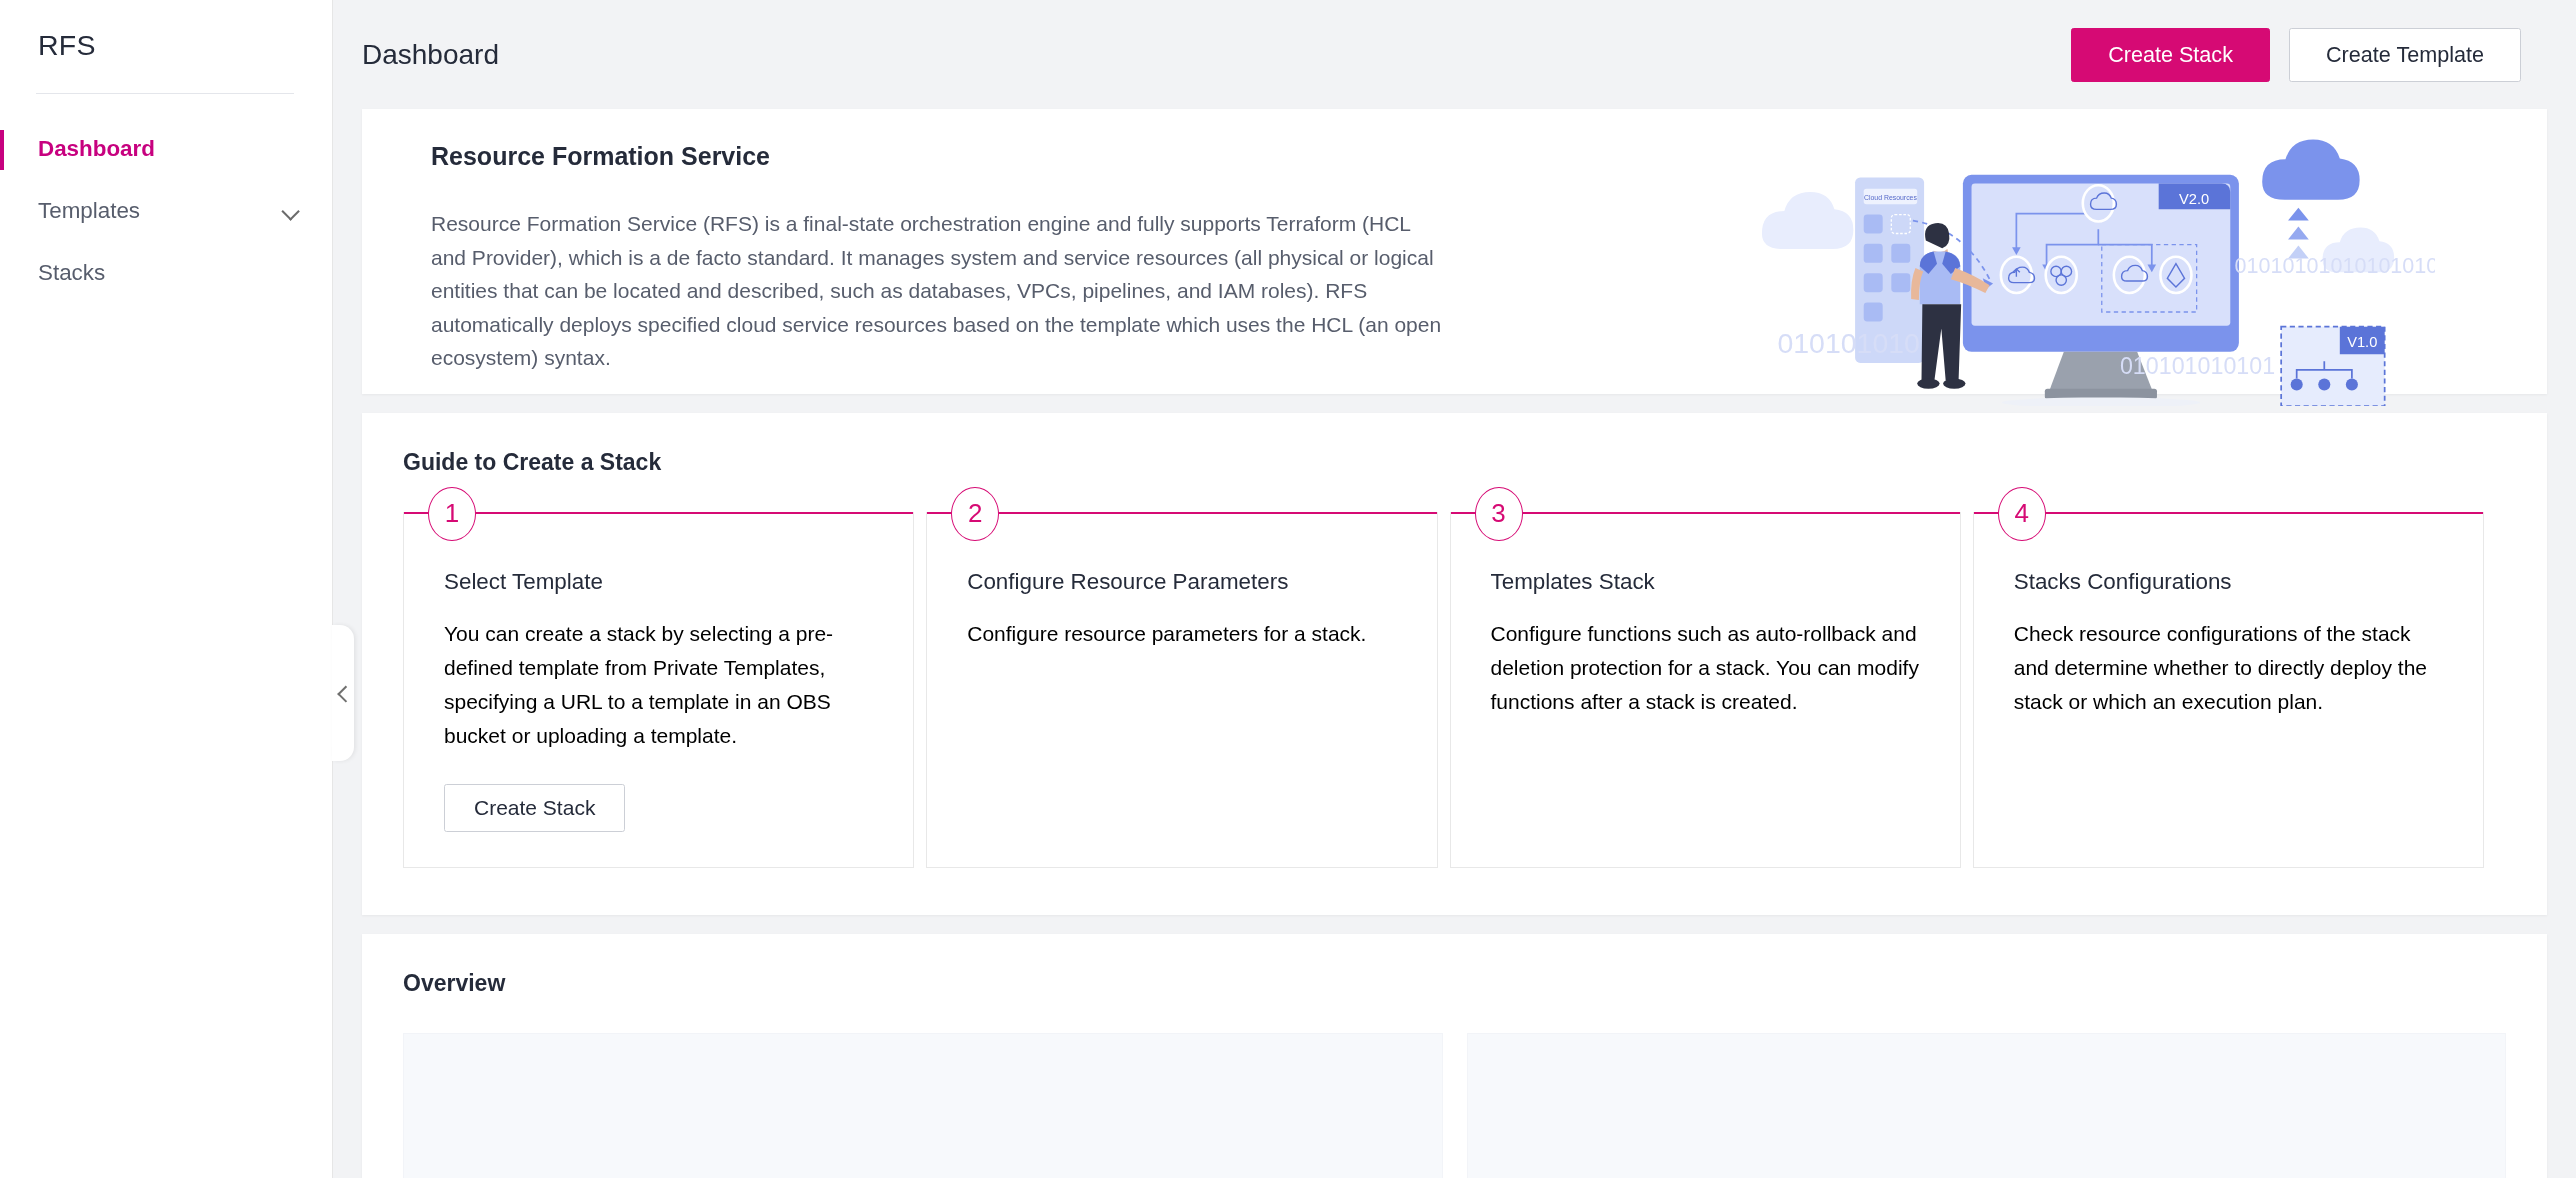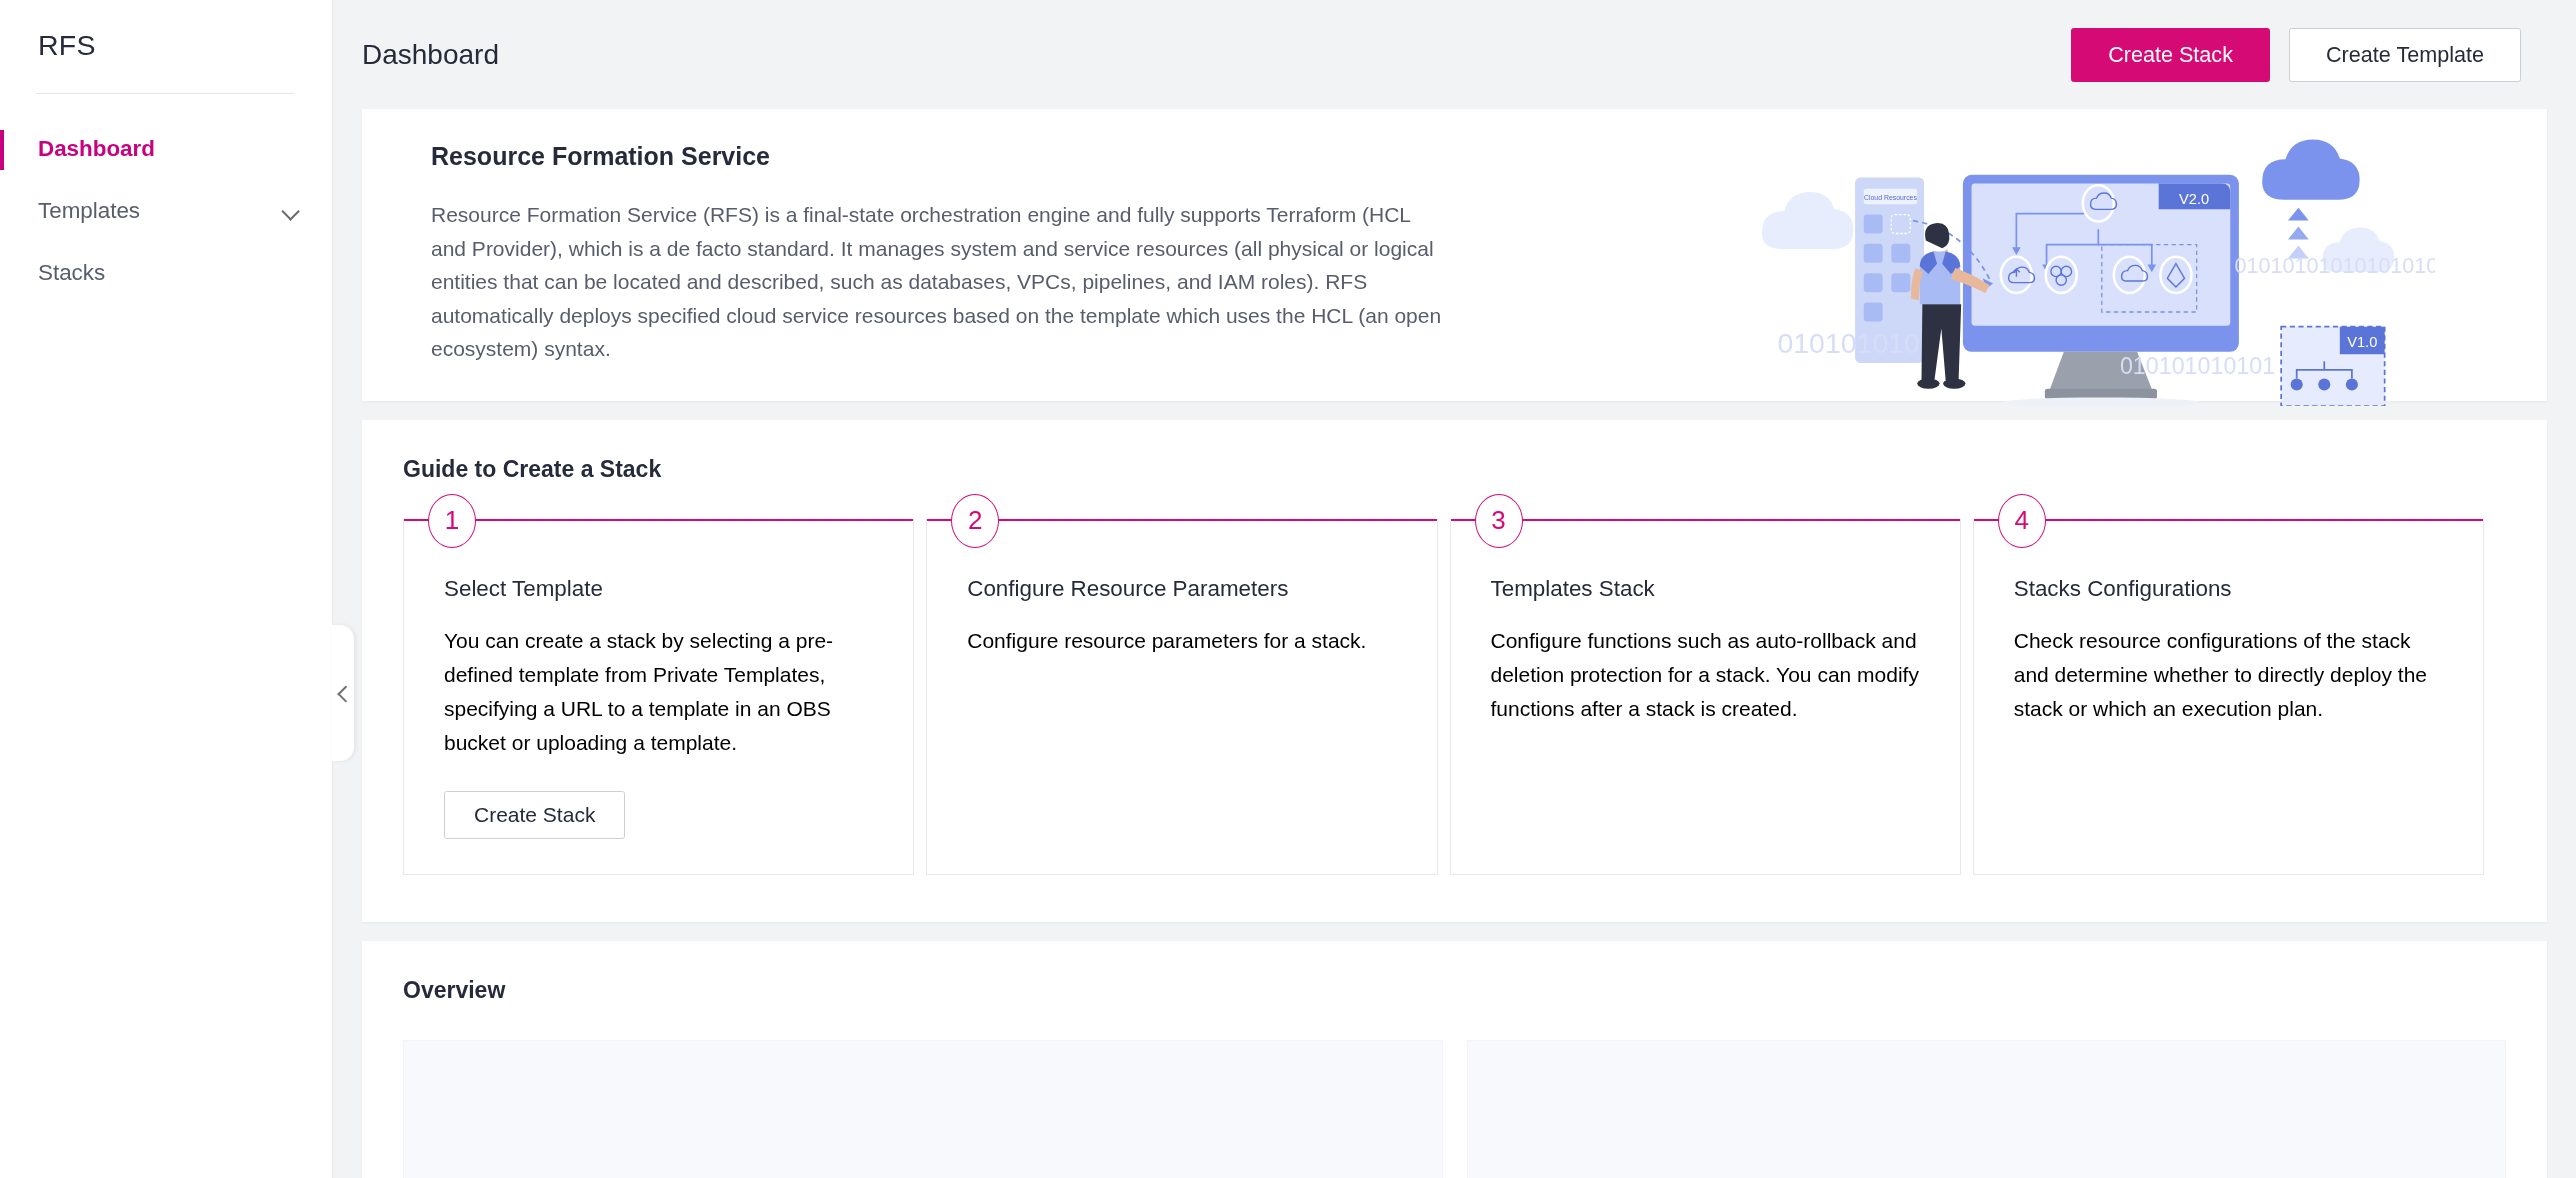--- a/index.html
+++ b/index.html
@@ -90,24 +90,24 @@
   .btn-default { background: #ffffff; color: #252b3a; border: 0.9px solid #cccfd6; }
 
   .card {
     background: #ffffff;
     margin: 0 29px 19px 29px;
     box-shadow: 0 0.9px 2.6px rgba(0,0,0,.05);
   }
 
   
   .hero { display: flex; min-height: 240px; position: relative; }
-  .hero-text { padding: 33px 0 35px 69px; width: 1114px; }
+  .hero-text { padding: 33px 0 19px 69px; width: 1114px; }
   .hero-title { font-size: 25px; font-weight: bold; color: #252b3a; }
   .hero-para {
-    margin-top: 27px; font-size: 21px; line-height: 1.6;
+    margin-top: 36px; font-size: 21px; line-height: 1.6;
     color: #575d6c; width: 1019px;
   }
   .hero-art { position: absolute; right: 112px; top: 21px; width: 682px; height: 276px; }
 
   
   .guide { padding: 36px 63px 47px 41px; }
   .section-title { font-size: 23px; font-weight: bold; color: #252b3a; }
   .steps { display: flex; margin-top: 36px; gap: 12px; }
   .step {
     flex: 1 1 0; position: relative;

